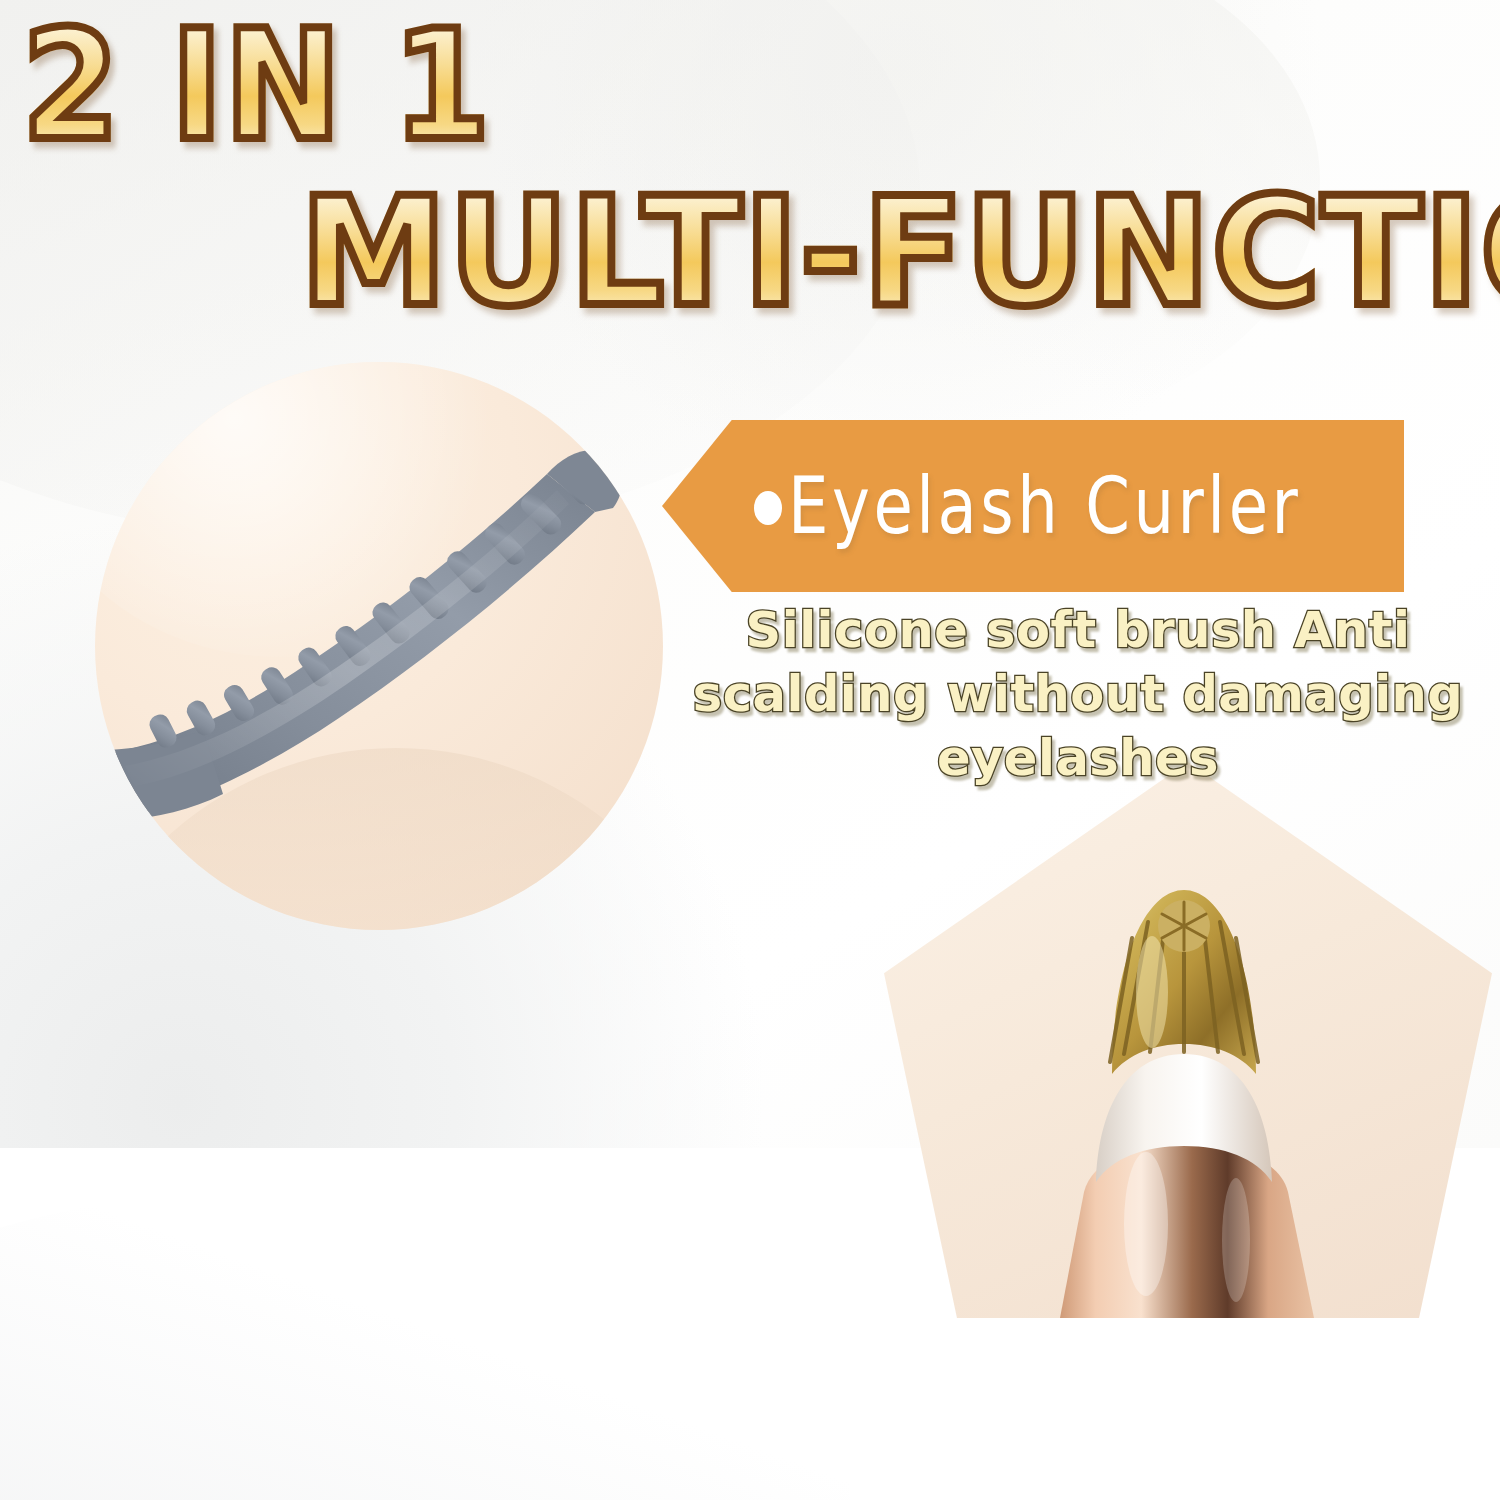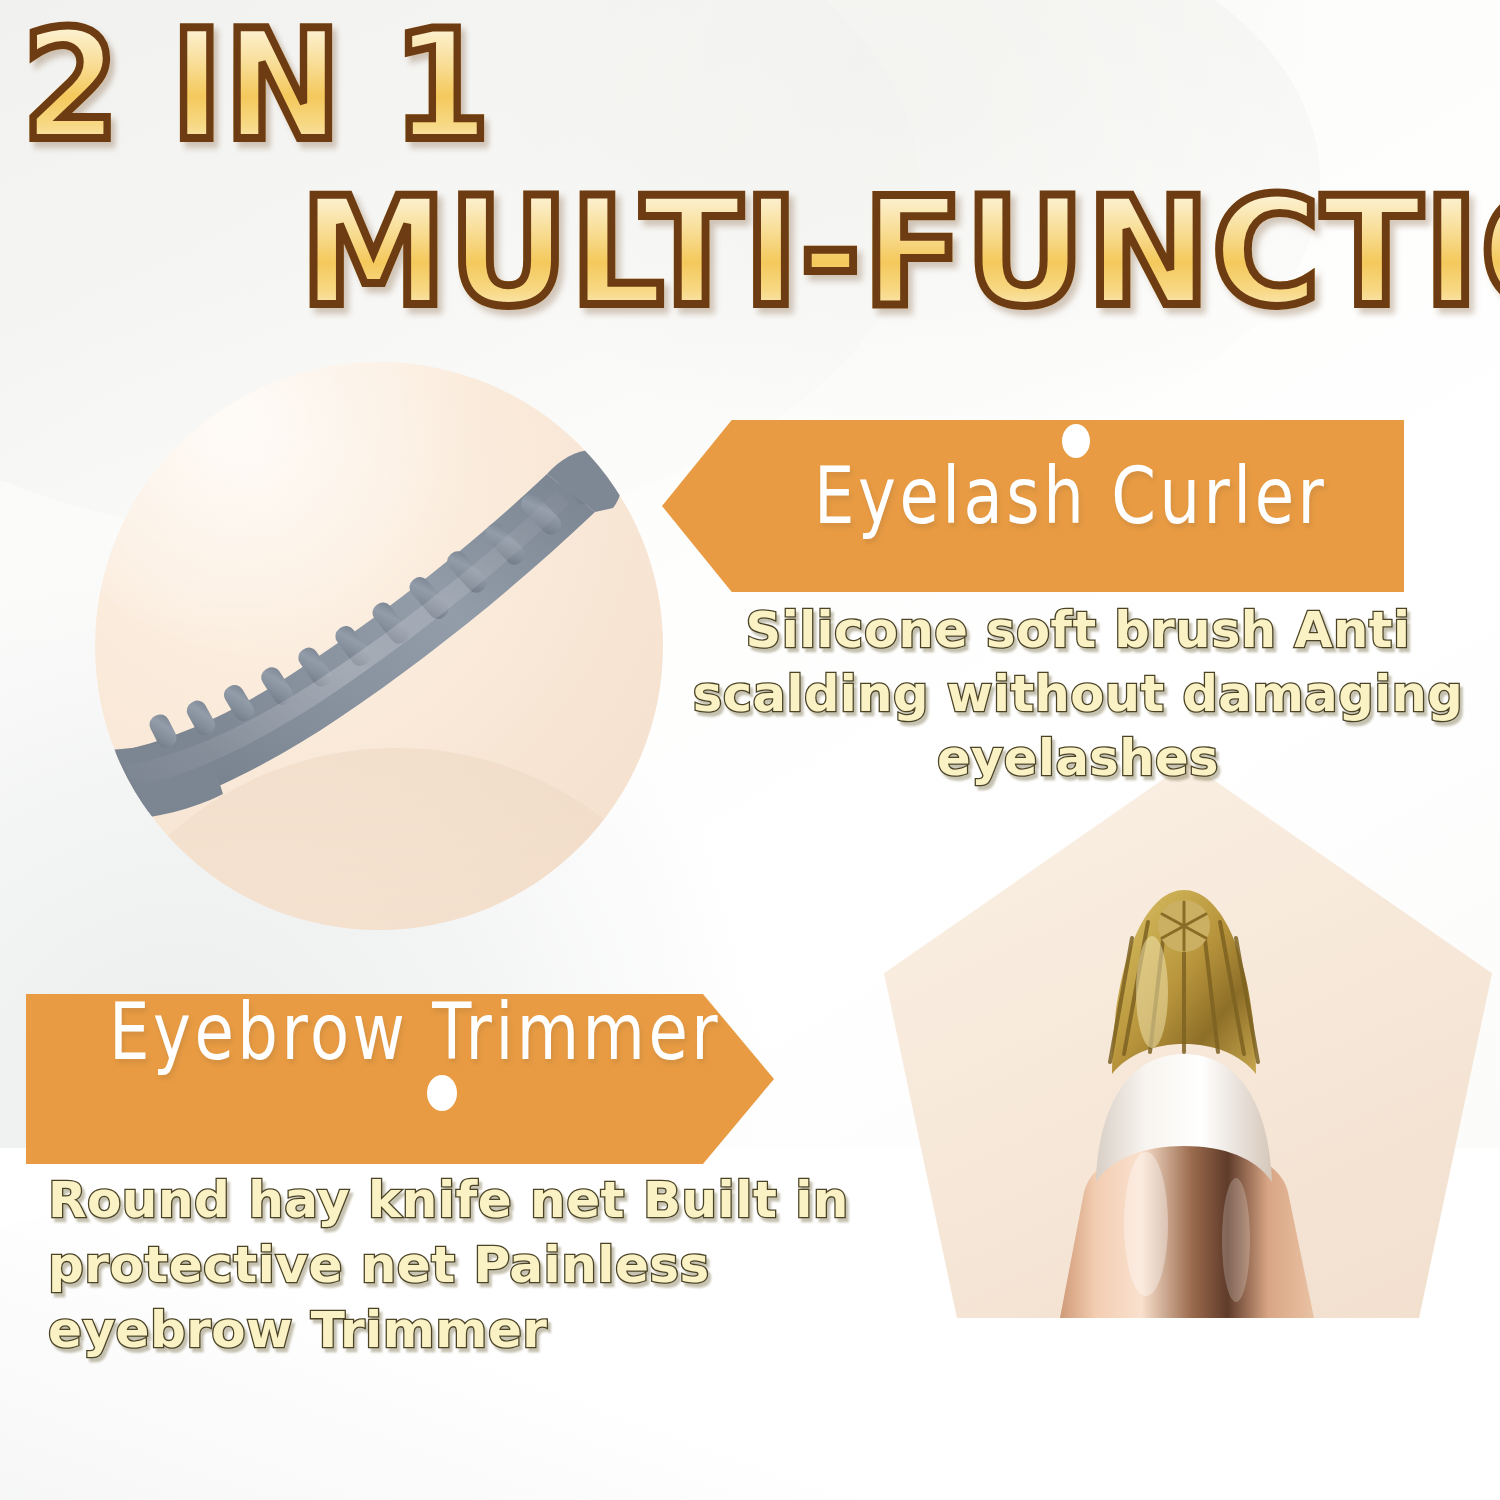--- a/index.html
+++ b/index.html
@@ -114,21 +114,20 @@
   }
   #photo-pentagon svg{ position:absolute; inset:0; width:100%; height:100%; }
 
   
   .banner{
     position:absolute;
     background:#e89b43;
     display:flex;
     align-items:center;
     filter:drop-shadow(3px 5px 6px rgba(150,110,60,.22));
-    flex-direction:column;
   }
   #banner-eyelash{
     left:662px; top:420px;
     width:742px; height:172px;
     clip-path:polygon(9.4% 0%, 100% 0%, 100% 100%, 9.4% 100%, 0% 50%);
     padding-left:92px;
   }
   #banner-eyebrow{
     left:26px; top:994px;
     width:748px; height:170px;
@@ -308,20 +307,15 @@
     </svg>
   </div>
 
   <div class="banner" id="banner-eyelash">
     <span class="banner-dot"></span>
     <span class="banner-label">Eyelash Curler</span>
   </div>
 
   <div class="desc" id="desc-eyelash">Silicone soft brush Anti scalding without damaging eyelashes</div>
 
-  <div class="banner" id="banner-eyebrow">
-    <span class="banner-label">Eyebrow Trimmer</span>
-    <span class="banner-dot"></span>
-  </div>
-
-  <div class="desc" id="desc-eyebrow">Round hay knife net Built in protective net Painless eyebrow Trimmer</div>
+
 
 </div>
 
 </body></html>

